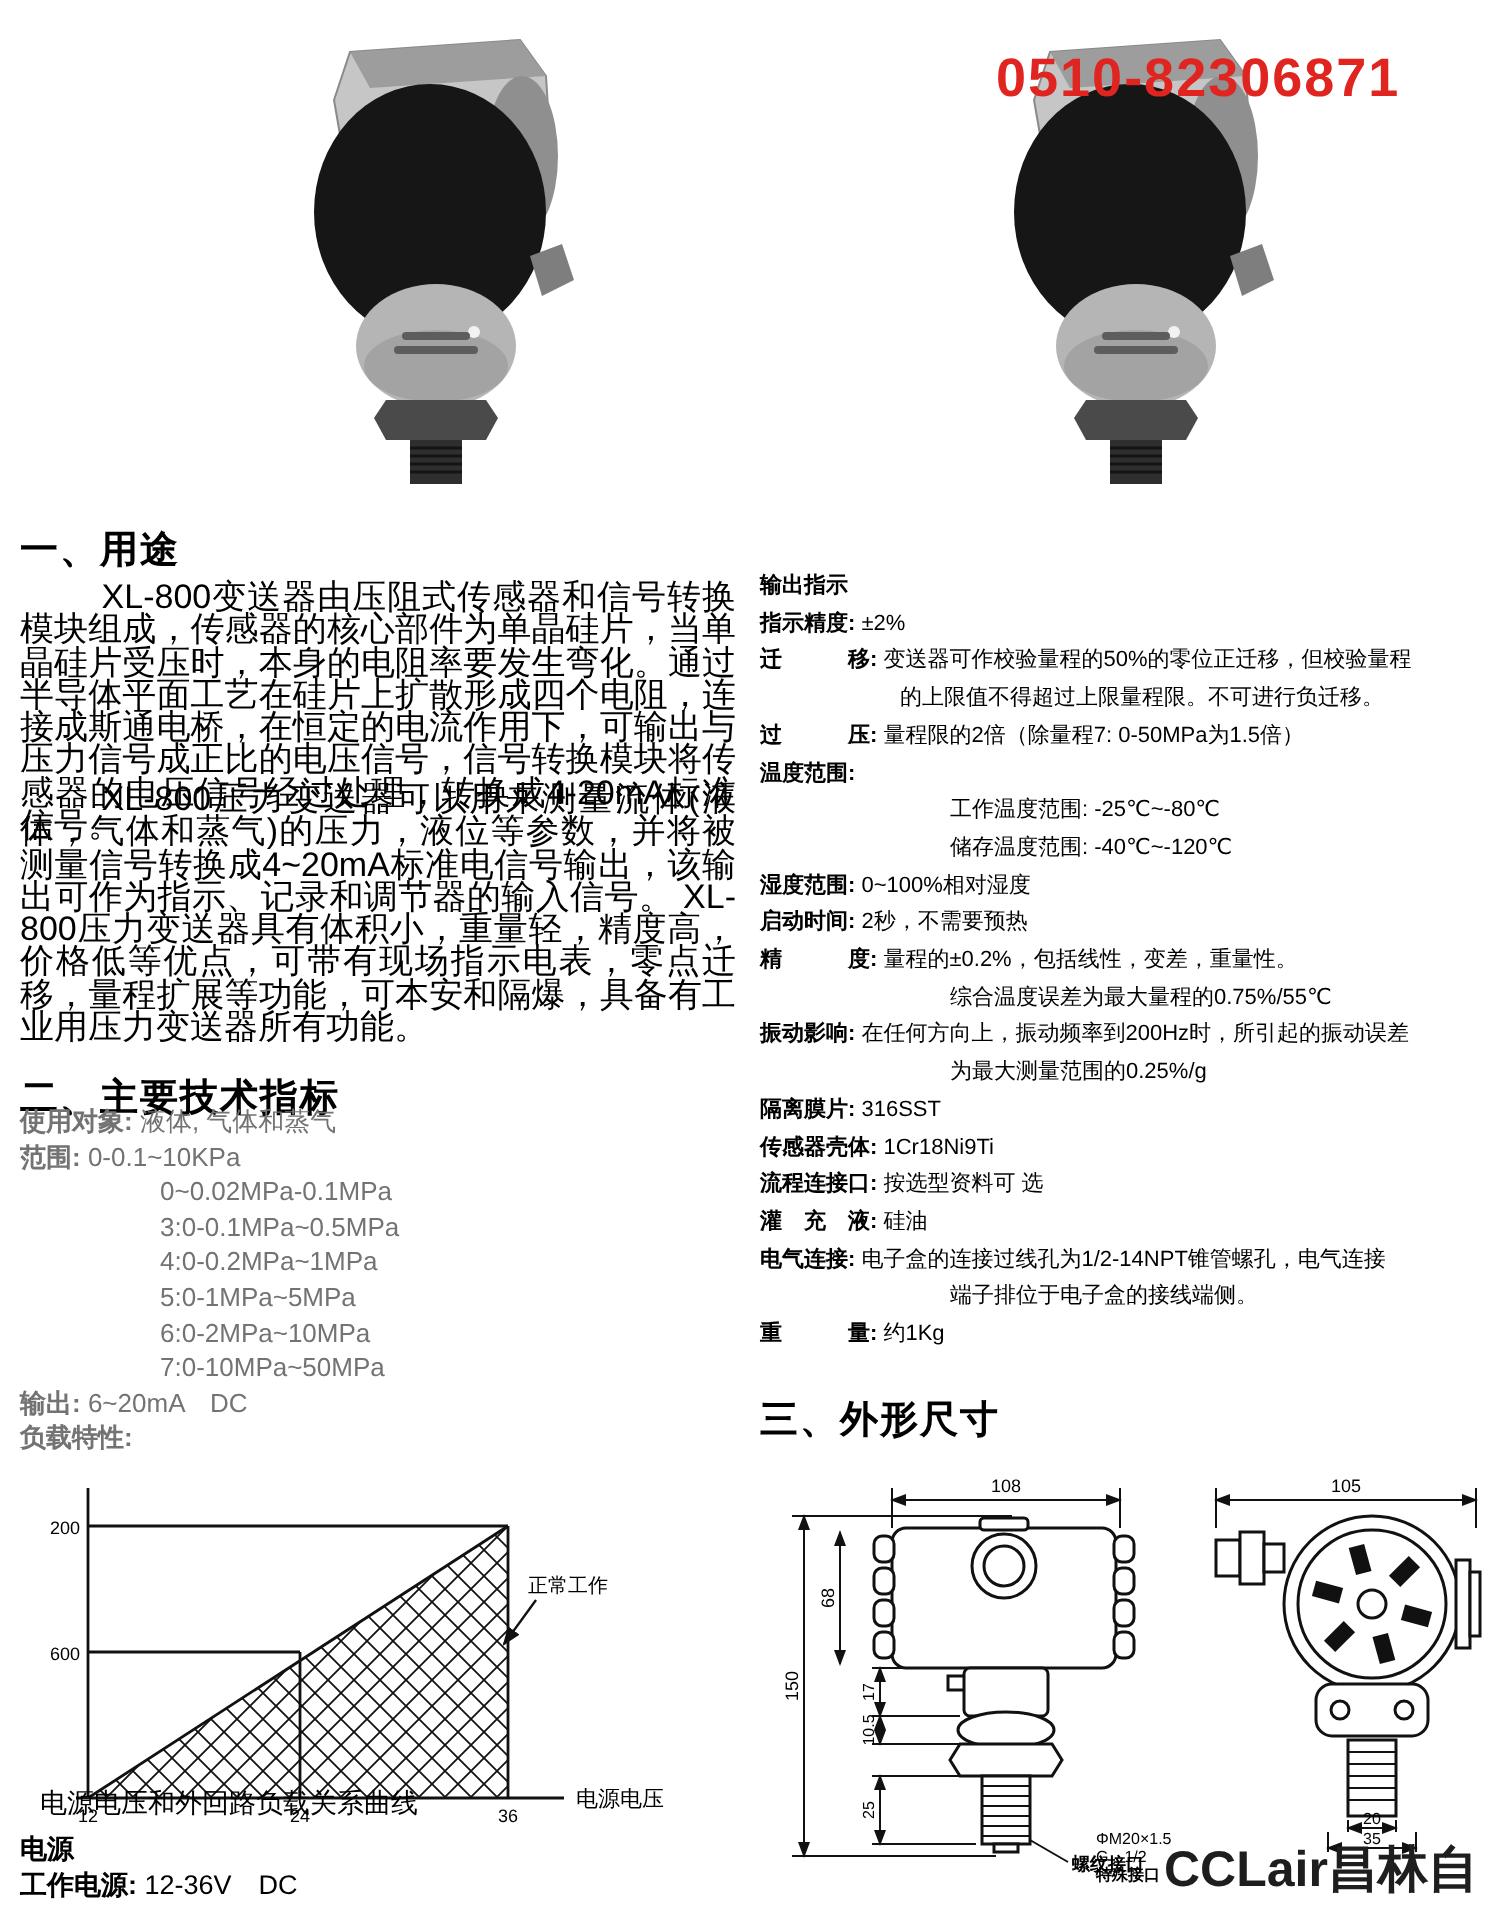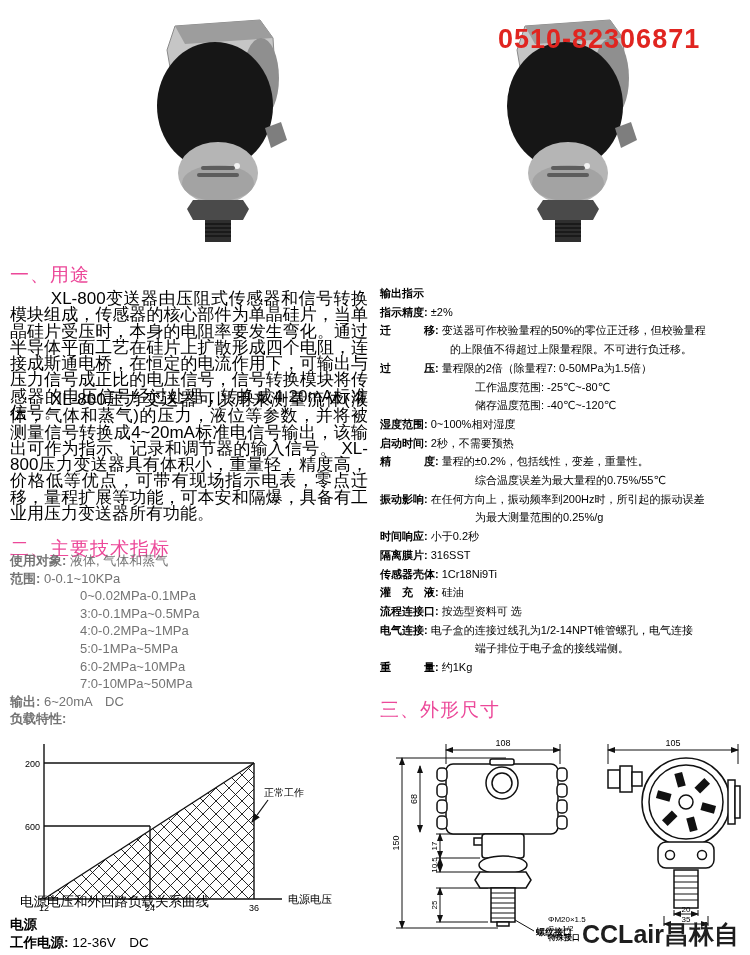--- a/index.html
+++ b/index.html
@@ -1,19 +1,19 @@
 <!DOCTYPE html>
 <html><head>
 <meta charset="utf-8">
 <style>
   html,body{margin:0;padding:0}
   body{width:750px;height:955px;background:#fff;position:relative;overflow:hidden;
        font-family:"Liberation Sans","DejaVu Sans",sans-serif;color:#111}
   .abs{position:absolute}
-  .heading{font-size:19px;font-weight:normal;color:#ec4899;letter-spacing:1px}
+  .heading{font-size:19px;font-weight:bold;color:#000000;letter-spacing:1px}
   .para{font-size:17px;line-height:16.3px;text-align:justify;text-indent:2.4em;color:#000}
   .spec-line{font-size:13px;line-height:17.6px;white-space:pre;color:#737373}
   .rline{font-size:11px;line-height:18.7px;white-space:pre;color:#000}
   .lbl{font-weight:bold}
   .ind1{padding-left:70px}
   .ind2{padding-left:70px}
   .ind3{padding-left:95px}
   #phone{font-size:27px;font-weight:bold;color:#e02520;letter-spacing:1px}
   #watermark{font-size:25px;font-weight:600;color:#1e1e1e}
   #chart-title{font-size:13.5px;color:#000;text-align:left}
@@ -137,46 +137,46 @@
     <div class="rline"><span class="lbl">输出指示</span><span></span></div>
 
     <div class="rline"><span class="lbl">指示精度:</span><span> ±2%</span></div>
 
     <div class="rline"><span class="lbl">迁　　　移:</span><span> 变送器可作校验量程的50%的零位正迁移，但校验量程</span></div>
 
     <div class="rline ind2"><span class="lbl"></span><span>的上限值不得超过上限量程限。不可进行负迁移。</span></div>
 
     <div class="rline"><span class="lbl">过　　　压:</span><span> 量程限的2倍（除量程7: 0-50MPa为1.5倍）</span></div>
 
+    <div class="rline"><span class="lbl">温度范围:</span><span></span></div>
 
     <div class="rline ind3"><span class="lbl"></span><span>工作温度范围: -25℃~-80℃</span></div>
 
     <div class="rline ind3"><span class="lbl"></span><span>储存温度范围: -40℃~-120℃</span></div>
 
     <div class="rline"><span class="lbl">湿度范围:</span><span> 0~100%相对湿度</span></div>
 
     <div class="rline"><span class="lbl">启动时间:</span><span> 2秒，不需要预热</span></div>
 
     <div class="rline"><span class="lbl">精　　　度:</span><span> 量程的±0.2%，包括线性，变差，重量性。</span></div>
 
     <div class="rline ind3"><span class="lbl"></span><span>综合温度误差为最大量程的0.75%/55℃</span></div>
 
     <div class="rline"><span class="lbl">振动影响:</span><span> 在任何方向上，振动频率到200Hz时，所引起的振动误差</span></div>
 
     <div class="rline ind3"><span class="lbl"></span><span>为最大测量范围的0.25%/g</span></div>
 
-    <div class="rline"><span class="lbl">时间响应:</span><span> 小于0.2秒</span></div>
 
     <div class="rline"><span class="lbl">隔离膜片:</span><span> 316SST</span></div>
 
     <div class="rline"><span class="lbl">传感器壳体:</span><span> 1Cr18Ni9Ti</span></div>
 
+    <div class="rline"><span class="lbl">流程连接口:</span><span> 按选型资料可 选</span></div>
+
     <div class="rline"><span class="lbl">灌　充　液:</span><span> 硅油</span></div>
-
-    <div class="rline"><span class="lbl">流程连接口:</span><span> 按选型资料可 选</span></div>
 
     <div class="rline"><span class="lbl">电气连接:</span><span> 电子盒的连接过线孔为1/2-14NPT锥管螺孔，电气连接</span></div>
 
     <div class="rline ind3"><span class="lbl"></span><span>端子排位于电子盒的接线端侧。</span></div>
 
     <div class="rline"><span class="lbl">重　　　量:</span><span> 约1Kg</span></div>
   </div>
 
 <div class="abs heading" style="left:380px;top:697px">三、外形尺寸</div>
 

